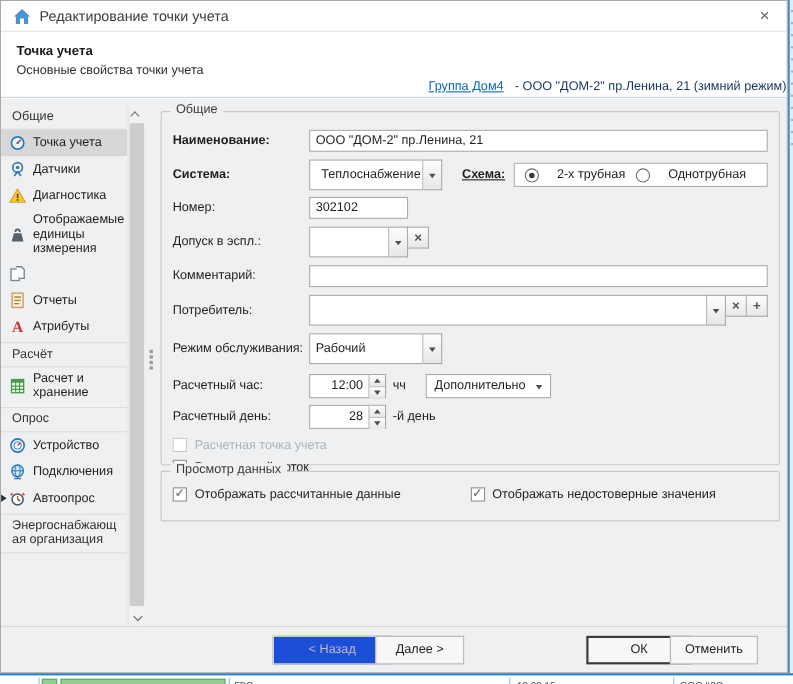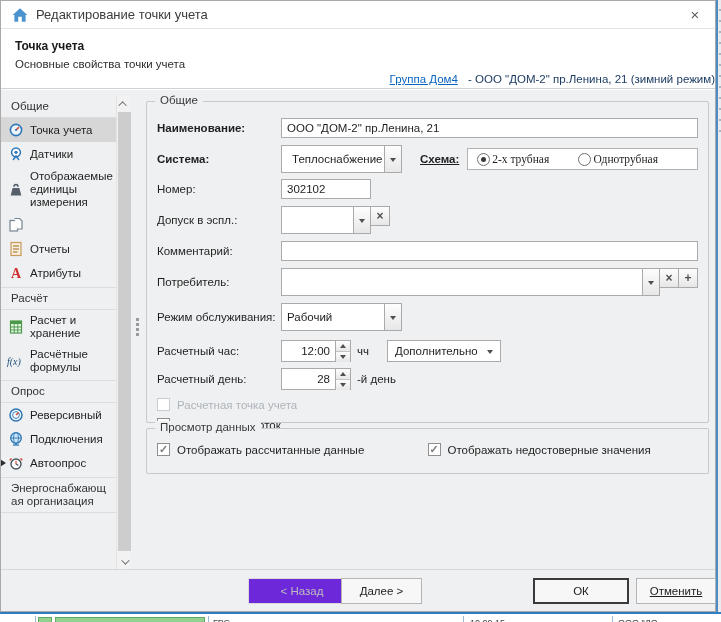--- a/index.html
+++ b/index.html
@@ -98,21 +98,21 @@
           align-items:center; justify-content:center; cursor:default; }
   .tri-down { width:0; height:0; border:3.5px solid transparent;
               border-top:4.5px solid #4f4f4f; margin-top:4px; }
   .sqbtn { width:19px; height:20px; border:1px solid #abaaaa; border-left:none;
            background:linear-gradient(#fdfdfd,#e7e7e7); display:flex;
            align-items:center; justify-content:center; font-size:12px;
            color:#4f4f4f; font-weight:bold; }
 
   .radio-panel { flex:1; height:22px; border:1px solid #b2b2b2; background:#fff;
                  display:flex; align-items:center; padding:0 9px; }
-  .radio { display:flex; align-items:center; gap:2px; width:48%; cursor:default;font-family:Liberation Serif, serif; }
+  .radio { display:flex; align-items:center; gap:16px; width:48%; cursor:default; }
   .rdot { width:13px; height:13px; border-radius:50%; border:1px solid #6f6f6f;
           background:#fff; position:relative; }
   .rdot.on::after { content:""; position:absolute; inset:3px; border-radius:50%;
                     background:#3a3a3a; }
 
   .spin { display:flex; height:22px; }
   .spin input { width:55px; height:22px; text-align:right; }
   .spin-btns { width:15px; border:1px solid #abaaaa; border-left:none;
                display:flex; flex-direction:column; }
   .spin-btns > div { flex:1; display:flex; align-items:center; justify-content:center;
@@ -137,24 +137,24 @@
   .cb-label.disabled { color:#aeb4ba; }
   .view-cb { width:50%; display:flex; align-items:center; }
 
   
   .footer { position:absolute; left:0; right:0; bottom:0; height:42px;
             background:#eef0f1; border-top:1px solid #d8d8d8; }
   .btn { position:absolute; top:8px; height:26px; background:#f7f7f7;
          border:1px solid #b5b5b5; display:flex; align-items:center;
          justify-content:center; font-size:11.5px; color:#222; cursor:default; }
   #btn-back   { left:247px; width:108px; color:#bdbdbd; border-color:#dadada;
-                background:#6d28d9; }
+                background:#1d4ed8; }
   #btn-next   { left:340px; width:81px; }
   #btn-ok     { left:532px; width:96px; border:2px solid #3a3a3a; }
-  #btn-cancel { left:635px; width:80px;text-decoration:underline; }
+  #btn-cancel { left:608px; width:80px; }
 
   
   .edge-right { position:absolute; left:716px; top:0; width:5px; height:622px;
                 background:#e9ebee; border-left:2px solid #4c8cc4; }
   .edge-right i { display:block; width:3px; height:2px; background:#aab2bb;
                   margin:9px 0 0 1px; }
   .edge-bottom { position:absolute; left:0; top:612px; width:721px; height:10px;
                  background:#fff; border-top:2px solid #2f7dc3; overflow:hidden; }
   .bg-cell-border { position:absolute; top:2px; bottom:0; width:1px; background:#9db8d2; }
   .bg-green { position:absolute; top:3px; height:8px; background:#93cf8f;
@@ -207,20 +207,30 @@
         <span class="icon">
           <svg width="16" height="16" viewBox="0 0 16 16">
             <circle cx="8" cy="6.3" r="4.4" fill="#fff" stroke="#2e78b8" stroke-width="1.5"></circle>
             <circle cx="8" cy="6.3" r="1.6" fill="#2e78b8"></circle>
             <path d="M5 14 L8 10 L11 14" fill="none" stroke="#2e78b8" stroke-width="1.5"></path>
           </svg>
           </span>
         <span class="nav-label">Датчики</span>
       </div>
 
+      <div class="nav-item">
+        <span class="icon">
+          <svg width="16" height="16" viewBox="0 0 16 16">
+            <path d="M8 1.8 L15 13.8 L1 13.8 Z" fill="#f6c63d" stroke="#cfa32a" stroke-width="1"></path>
+            <rect x="7.2" y="6" width="1.6" height="4.2" fill="#6b5300"></rect>
+            <rect x="7.2" y="11" width="1.6" height="1.6" fill="#6b5300"></rect>
+          </svg>
+          </span>
+        <span class="nav-label">Диагностика</span>
+      </div>
 
 
       <div class="nav-item">
         <span class="icon">
           <svg width="16" height="16" viewBox="0 0 16 16">
             <path d="M6 4.8 a2 2.2 0 0 1 4 0" fill="none" stroke="#565f6a" stroke-width="1.6"></path>
             <path d="M4.6 6 L11.4 6 L13.3 13.6 L2.7 13.6 Z" fill="#565f6a"></path>
           </svg>
           </span>
         <span class="nav-label">Отображаемые единицы измерения</span>
@@ -265,40 +275,32 @@
             <rect x="2.5" y="2" width="11" height="3" fill="#4a9a4a"></rect>
             <line x1="6.2" y1="5" x2="6.2" y2="14" stroke="#4a9a4a" stroke-width="1"></line>
             <line x1="9.8" y1="5" x2="9.8" y2="14" stroke="#4a9a4a" stroke-width="1"></line>
             <line x1="2.5" y1="8" x2="13.5" y2="8" stroke="#4a9a4a" stroke-width="1"></line>
             <line x1="2.5" y1="11" x2="13.5" y2="11" stroke="#4a9a4a" stroke-width="1"></line>
           </svg>
           </span>
         <span class="nav-label">Расчет и хранение</span>
       </div>
 
-      <div class="nav-item">
-        <span class="icon">
-          <svg width="18" height="16" viewBox="0 0 18 16">
-            <text x="0" y="11.5" font-family="Liberation Serif, serif" font-style="italic" font-size="10" fill="#1f4e79">f(x)</text>
-          </svg>
-          </span>
-        <span class="nav-label">Расчётные формулы</span>
-      </div>
 
       <div class="nav-group-header bordered">Опрос</div>
 
       <div class="nav-item">
         <span class="icon">
           <svg width="16" height="16" viewBox="0 0 16 16">
             <circle cx="8" cy="8" r="6" fill="#f2f9fe" stroke="#2e78b8" stroke-width="1.5"></circle>
             <circle cx="8" cy="8" r="3.4" fill="none" stroke="#2e78b8" stroke-width="0.9"></circle>
             <line x1="8" y1="8" x2="10.6" y2="5.6" stroke="#d04a3a" stroke-width="1.5"></line>
           </svg>
           </span>
-        <span class="nav-label">Реверсивный</span>
+        <span class="nav-label">Устройство</span>
       </div>
 
       <div class="nav-item">
         <span class="icon">
           <svg width="16" height="16" viewBox="0 0 16 16">
             <circle cx="8" cy="7" r="5.3" fill="#cfe6f7" stroke="#2e78b8" stroke-width="1.3"></circle>
             <ellipse cx="8" cy="7" rx="2.4" ry="5.3" fill="none" stroke="#2e78b8" stroke-width="0.9"></ellipse>
             <line x1="2.7" y1="7" x2="13.3" y2="7" stroke="#2e78b8" stroke-width="0.9"></line>
             <line x1="5" y1="14" x2="11" y2="14" stroke="#2e78b8" stroke-width="1.3"></line>
             <line x1="8" y1="12.3" x2="8" y2="14" stroke="#2e78b8" stroke-width="1.3"></line>

